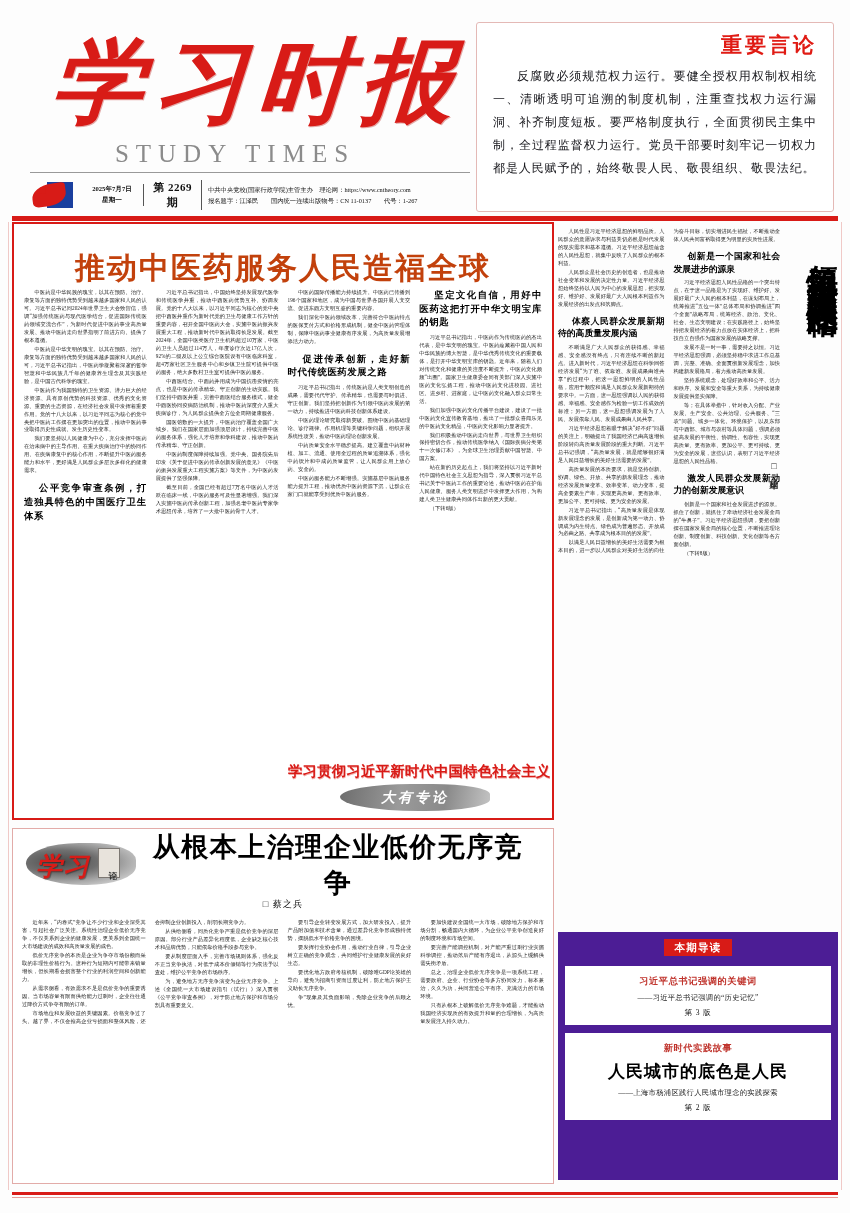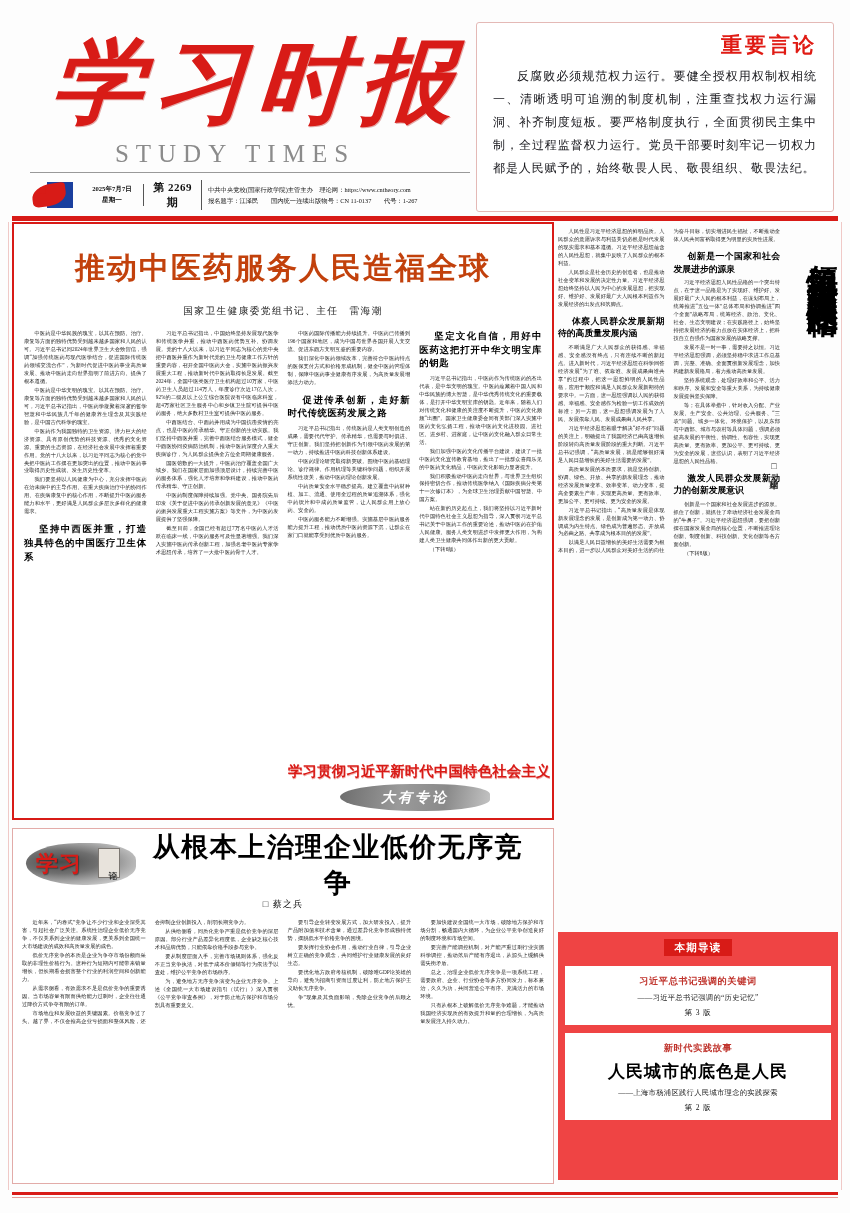--- a/index.html
+++ b/index.html
@@ -286,21 +286,21 @@
     text-indent: 1.6em;
     break-inside: avoid;
     color: #000;
   }
 
   
   .guide {
     position: absolute;
     left: 558px; top: 932px;
     width: 280px; height: 248px;
-    background: #ef4444;
+    background: #4c1d95;
     padding: 7px;
   }
   .guide-tab {
     width: 68px; height: 17px;
     margin: 0 auto 10px auto;
     background: #d81b17;
     color: #fff;
     font-size: 10.5px;
     font-weight: bold;
     letter-spacing: 1.2px;
@@ -362,23 +362,24 @@
   .b-logo-brush {
     position: absolute;
     left: 4px; top: 3px;
     width: 110px; height: 42px;
     background: radial-gradient(ellipse at 32% 45%, #4a4a4a 0%, #6f6f6f 35%, #a8a8a8 62%, #d9d9d9 88%, #f0f0f0 100%);
     border-radius: 52% 44% 48% 56%;
   }
   .b-logo-cn {
     position: absolute;
     left: 14px; top: 9px;
-    font-size: 22px;
+    font-size: 26px;
     font-weight: bold;
     color: #d81b17;
+    font-style: italic;
     letter-spacing: 1px;
     text-shadow: 1px 1px 1px rgba(0,0,0,0.35);
   }
   .b-logo-tag {
     position: absolute;
     left: 76px; top: 8px;
     width: 22px; height: 30px;
     background: #e8e3dc;
     border: 1px solid #7c7772;
     color: #2a2a2a;
@@ -476,27 +477,26 @@
     <div class="statement-title">重要言论</div>
     <div class="statement-body">反腐败必须规范权力运行。要健全授权用权制权相统一、清晰透明可追溯的制度机制，注重查找权力运行漏洞、补齐制度短板。要严格制度执行，全面贯彻民主集中制，全过程监督权力运行。党员干部要时刻牢记一切权力都是人民赋予的，始终敬畏人民、敬畏组织、敬畏法纪。</div>
   </div>
 
   <div class="red-bar"></div>
   <div class="side-rule-l"></div>
   <div class="side-rule-r"></div>
 
   <div class="main-frame">
     <div class="headline">推动中医药服务人民造福全球</div>
-    <div class="byline">国家卫生健康委党组书记、主任　雷海潮</div>
     <div class="art-cols">
       <p>中医药是中华民族的瑰宝，以其在预防、治疗、康复等方面的独特优势受到越来越多国家和人民的认可。习近平总书记同2024年世界卫生大会致贺信，强调“加强传统医药与现代医学结合，促进国际传统医药领域交流合作”，为新时代促进中医药事业高质量发展、推动中医药走向世界指明了前进方向、提供了根本遵循。</p>
       <p>中医药是中华文明的瑰宝。以其在预防、治疗、康复等方面的独特优势受到越来越多国家和人民的认可，习近平总书记指出，中医药学凝聚着深邃的哲学智慧和中华民族几千年的健康养生理念及其实践经验，是中国古代科学的瑰宝。</p>
       <p>中医药作为我国独特的卫生资源、潜力巨大的经济资源、具有原创优势的科技资源、优秀的文化资源、重要的生态资源，在经济社会发展中发挥着重要作用。党的十八大以来，以习近平同志为核心的党中央把中医药工作摆在更加突出的位置，推动中医药事业取得历史性成就、发生历史性变革。</p>
       <p>我们要坚持以人民健康为中心，充分发挥中医药在治未病中的主导作用、在重大疾病治疗中的协同作用、在疾病康复中的核心作用，不断提升中医药服务能力和水平，更好满足人民群众多层次多样化的健康需求。</p>
-      <div class="sub-h">坚持中西医并重，打造独具特色的中国医疗卫生体系</div>
+      <div class="sub-h">公平竞争审查条例，打造独具特色的中国医疗卫生体系</div>
       <p>习近平总书记指出，中国始终坚持发展现代医学和传统医学并重，推动中西医药优势互补、协调发展。党的十八大以来，以习近平同志为核心的党中央把中西医并重作为新时代党的卫生与健康工作方针的重要内容，召开全国中医药大会，实施中医药振兴发展重大工程，推动新时代中医药取得长足发展。截至2024年，全国中医类医疗卫生机构超过10万家，中医药卫生人员超过114万人，年度诊疗次近17亿人次，92%的二级及以上公立综合医院设有中医临床科室，超4万家社区卫生服务中心和乡镇卫生院可提供中医药服务，绝大多数村卫生室可提供中医药服务。</p>
       <p>中西医结合、中西药并用成为中国抗击疫情的亮点，也是中医药传承精华、守正创新的生动实践。我们坚持中西医并重，完善中西医结合服务模式，健全中西医协同疫病防治机制，推动中医药深度介入重大疾病诊疗，为人民群众提供全方位全周期健康服务。</p>
       <p>国医馆数的一大提升，中医药治疗覆盖全国广大城乡。我们在国家层面加强顶层设计，持续完善中医药服务体系，强化人才培养和学科建设，推动中医药传承精华、守正创新。</p>
       <p>中医药制度保障持续加强。党中央、国务院先后印发《关于促进中医药传承创新发展的意见》《中医药振兴发展重大工程实施方案》等文件，为中医药发展提供了坚强保障。</p>
       <p>截至目前，全国已经有超过7万名中医药人才活跃在临床一线，中医药服务可及性显著增强。我们深入实施中医药传承创新工程，加强名老中医药专家学术思想传承，培养了一大批中医药骨干人才。</p>
       <p>中医药国际传播能力持续提升。中医药已传播到196个国家和地区，成为中国与世界各国开展人文交流、促进东西方文明互鉴的重要内容。</p>
       <p>我们深化中医药领域改革，完善符合中医药特点的医保支付方式和价格形成机制，健全中医药管理体制，保障中医药事业健康有序发展，为高质量发展增添活力动力。</p>
       <div class="sub-h">促进传承创新，走好新时代传统医药发展之路</div>
       <p>习近平总书记指出，传统医药是人类文明创造的成果，需要代代守护、传承精华，也需要与时俱进、守正创新。我们坚持把创新作为引领中医药发展的第一动力，持续推进中医药科技创新体系建设。</p>
       <p>中医药理论研究取得新突破。围绕中医药基础理论、诊疗规律、作用机理等关键科学问题，组织开展系统性攻关，推动中医药理论创新发展。</p>

